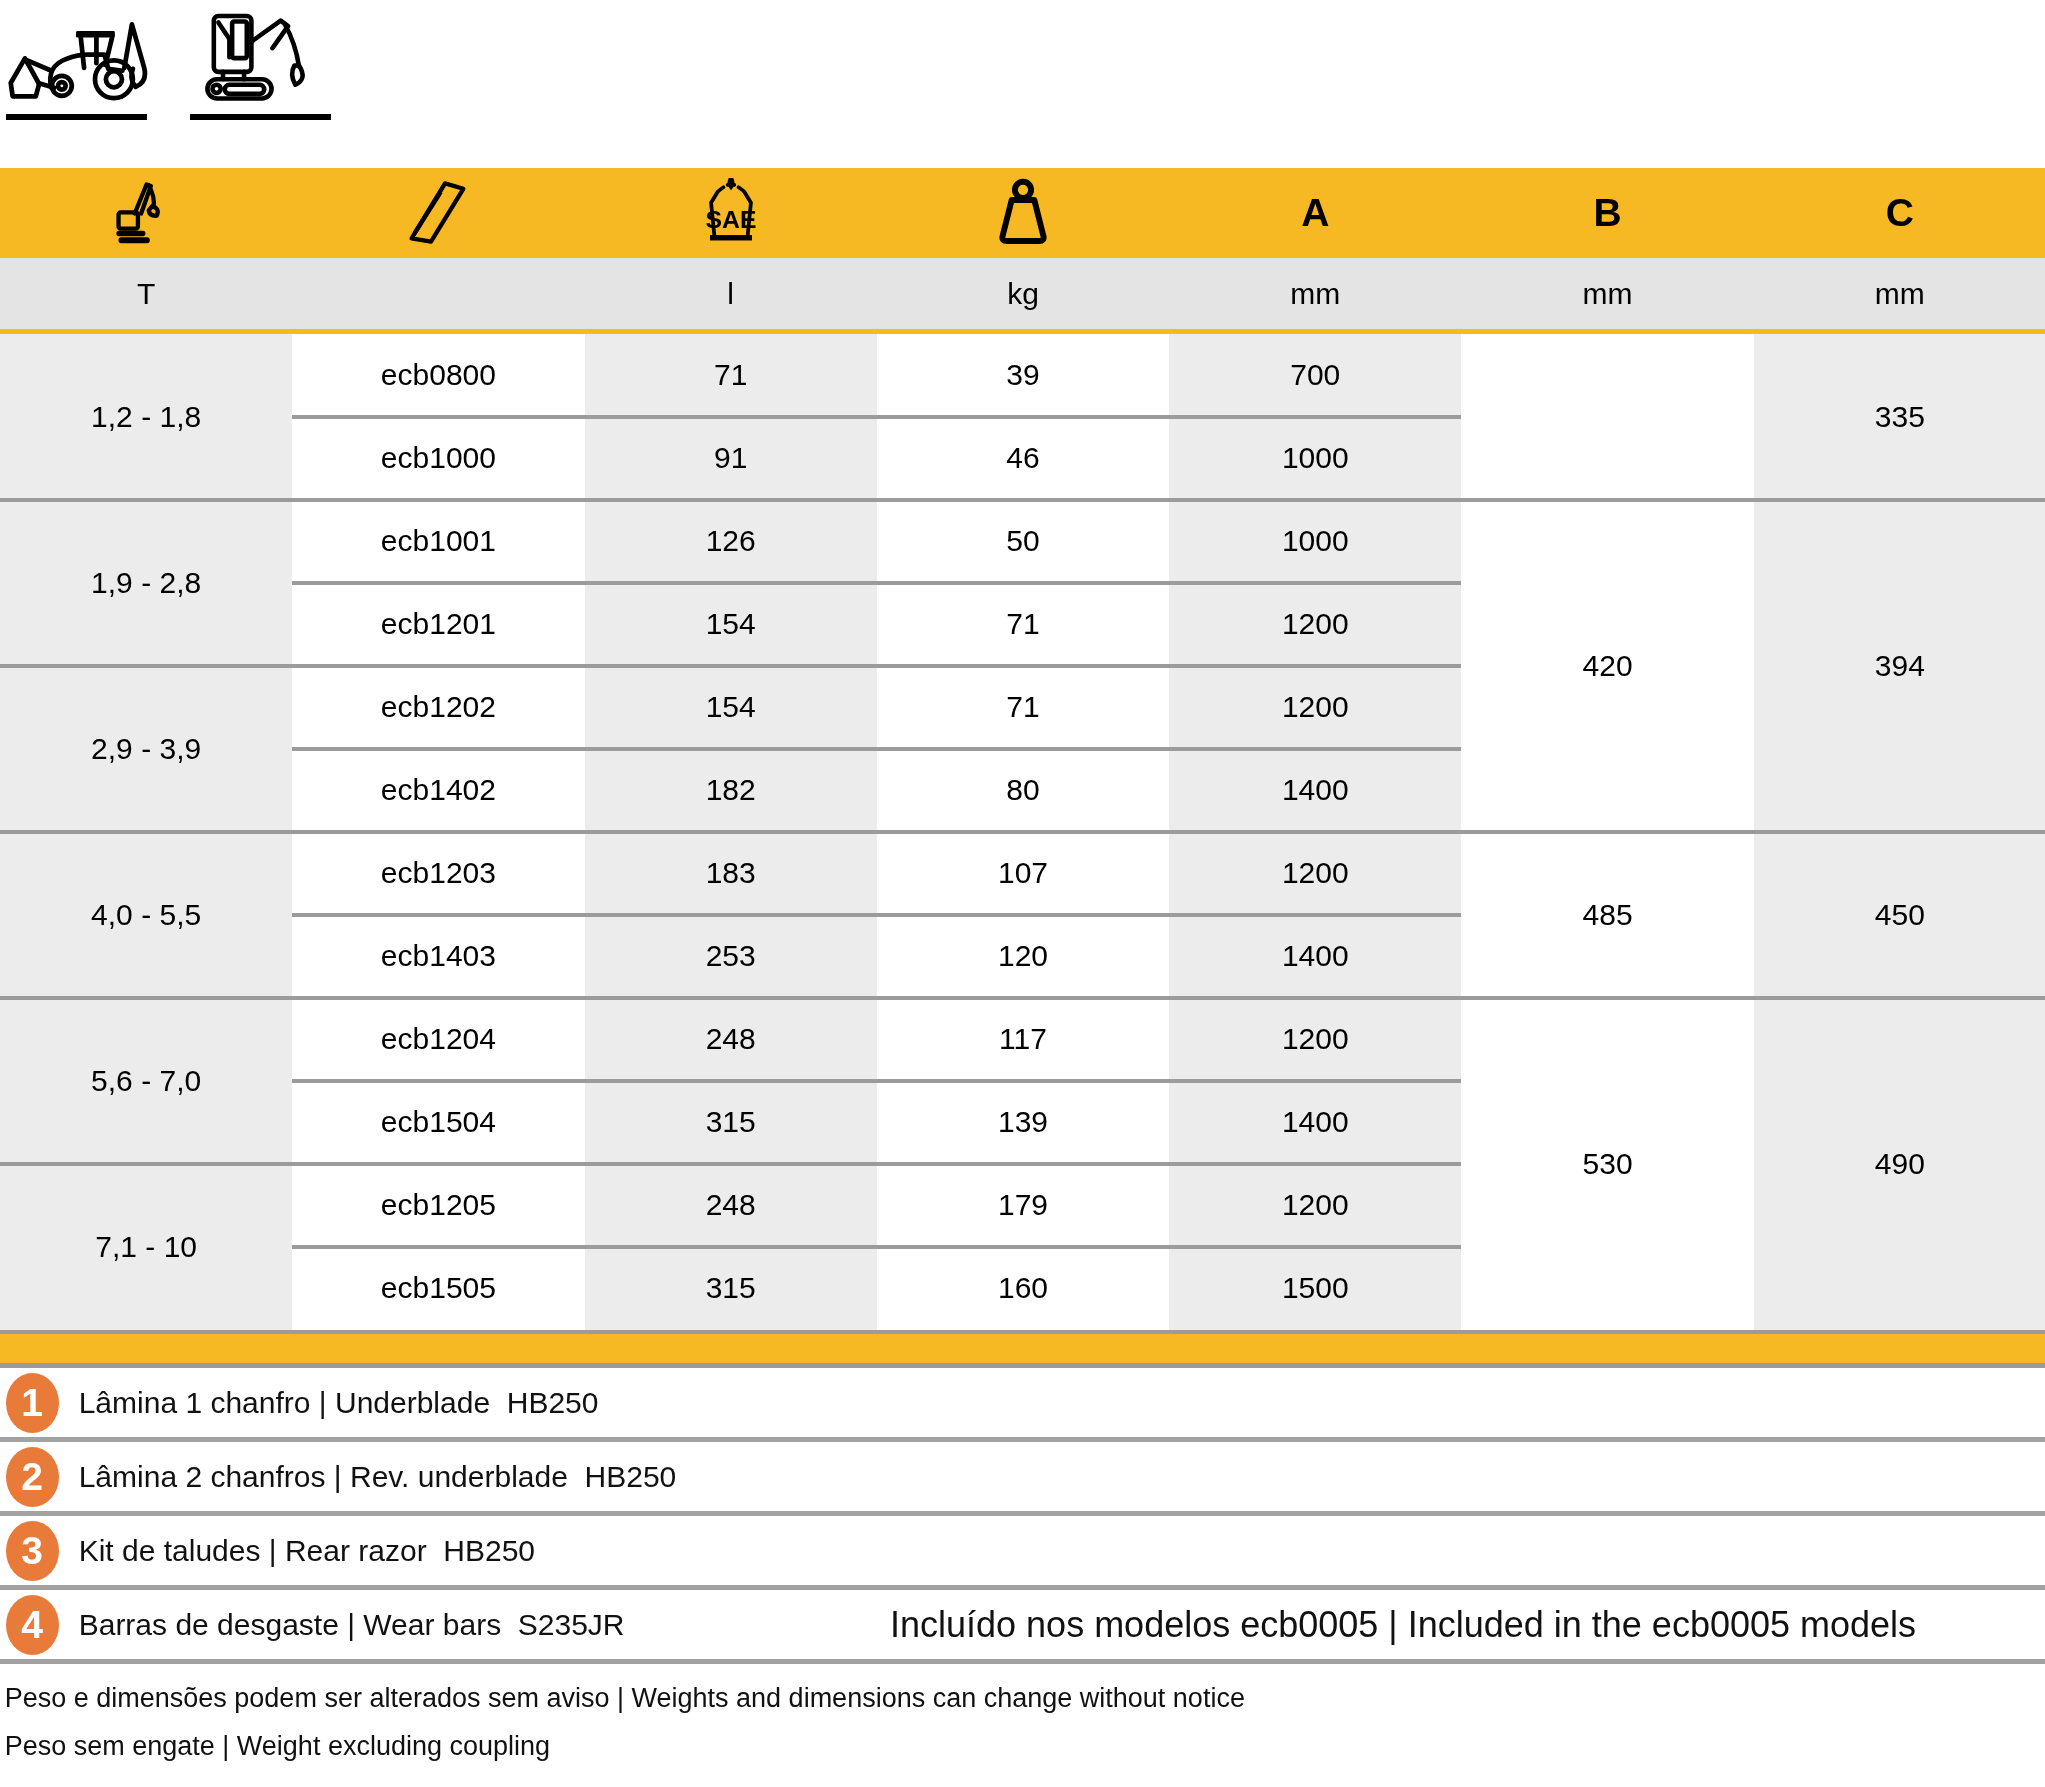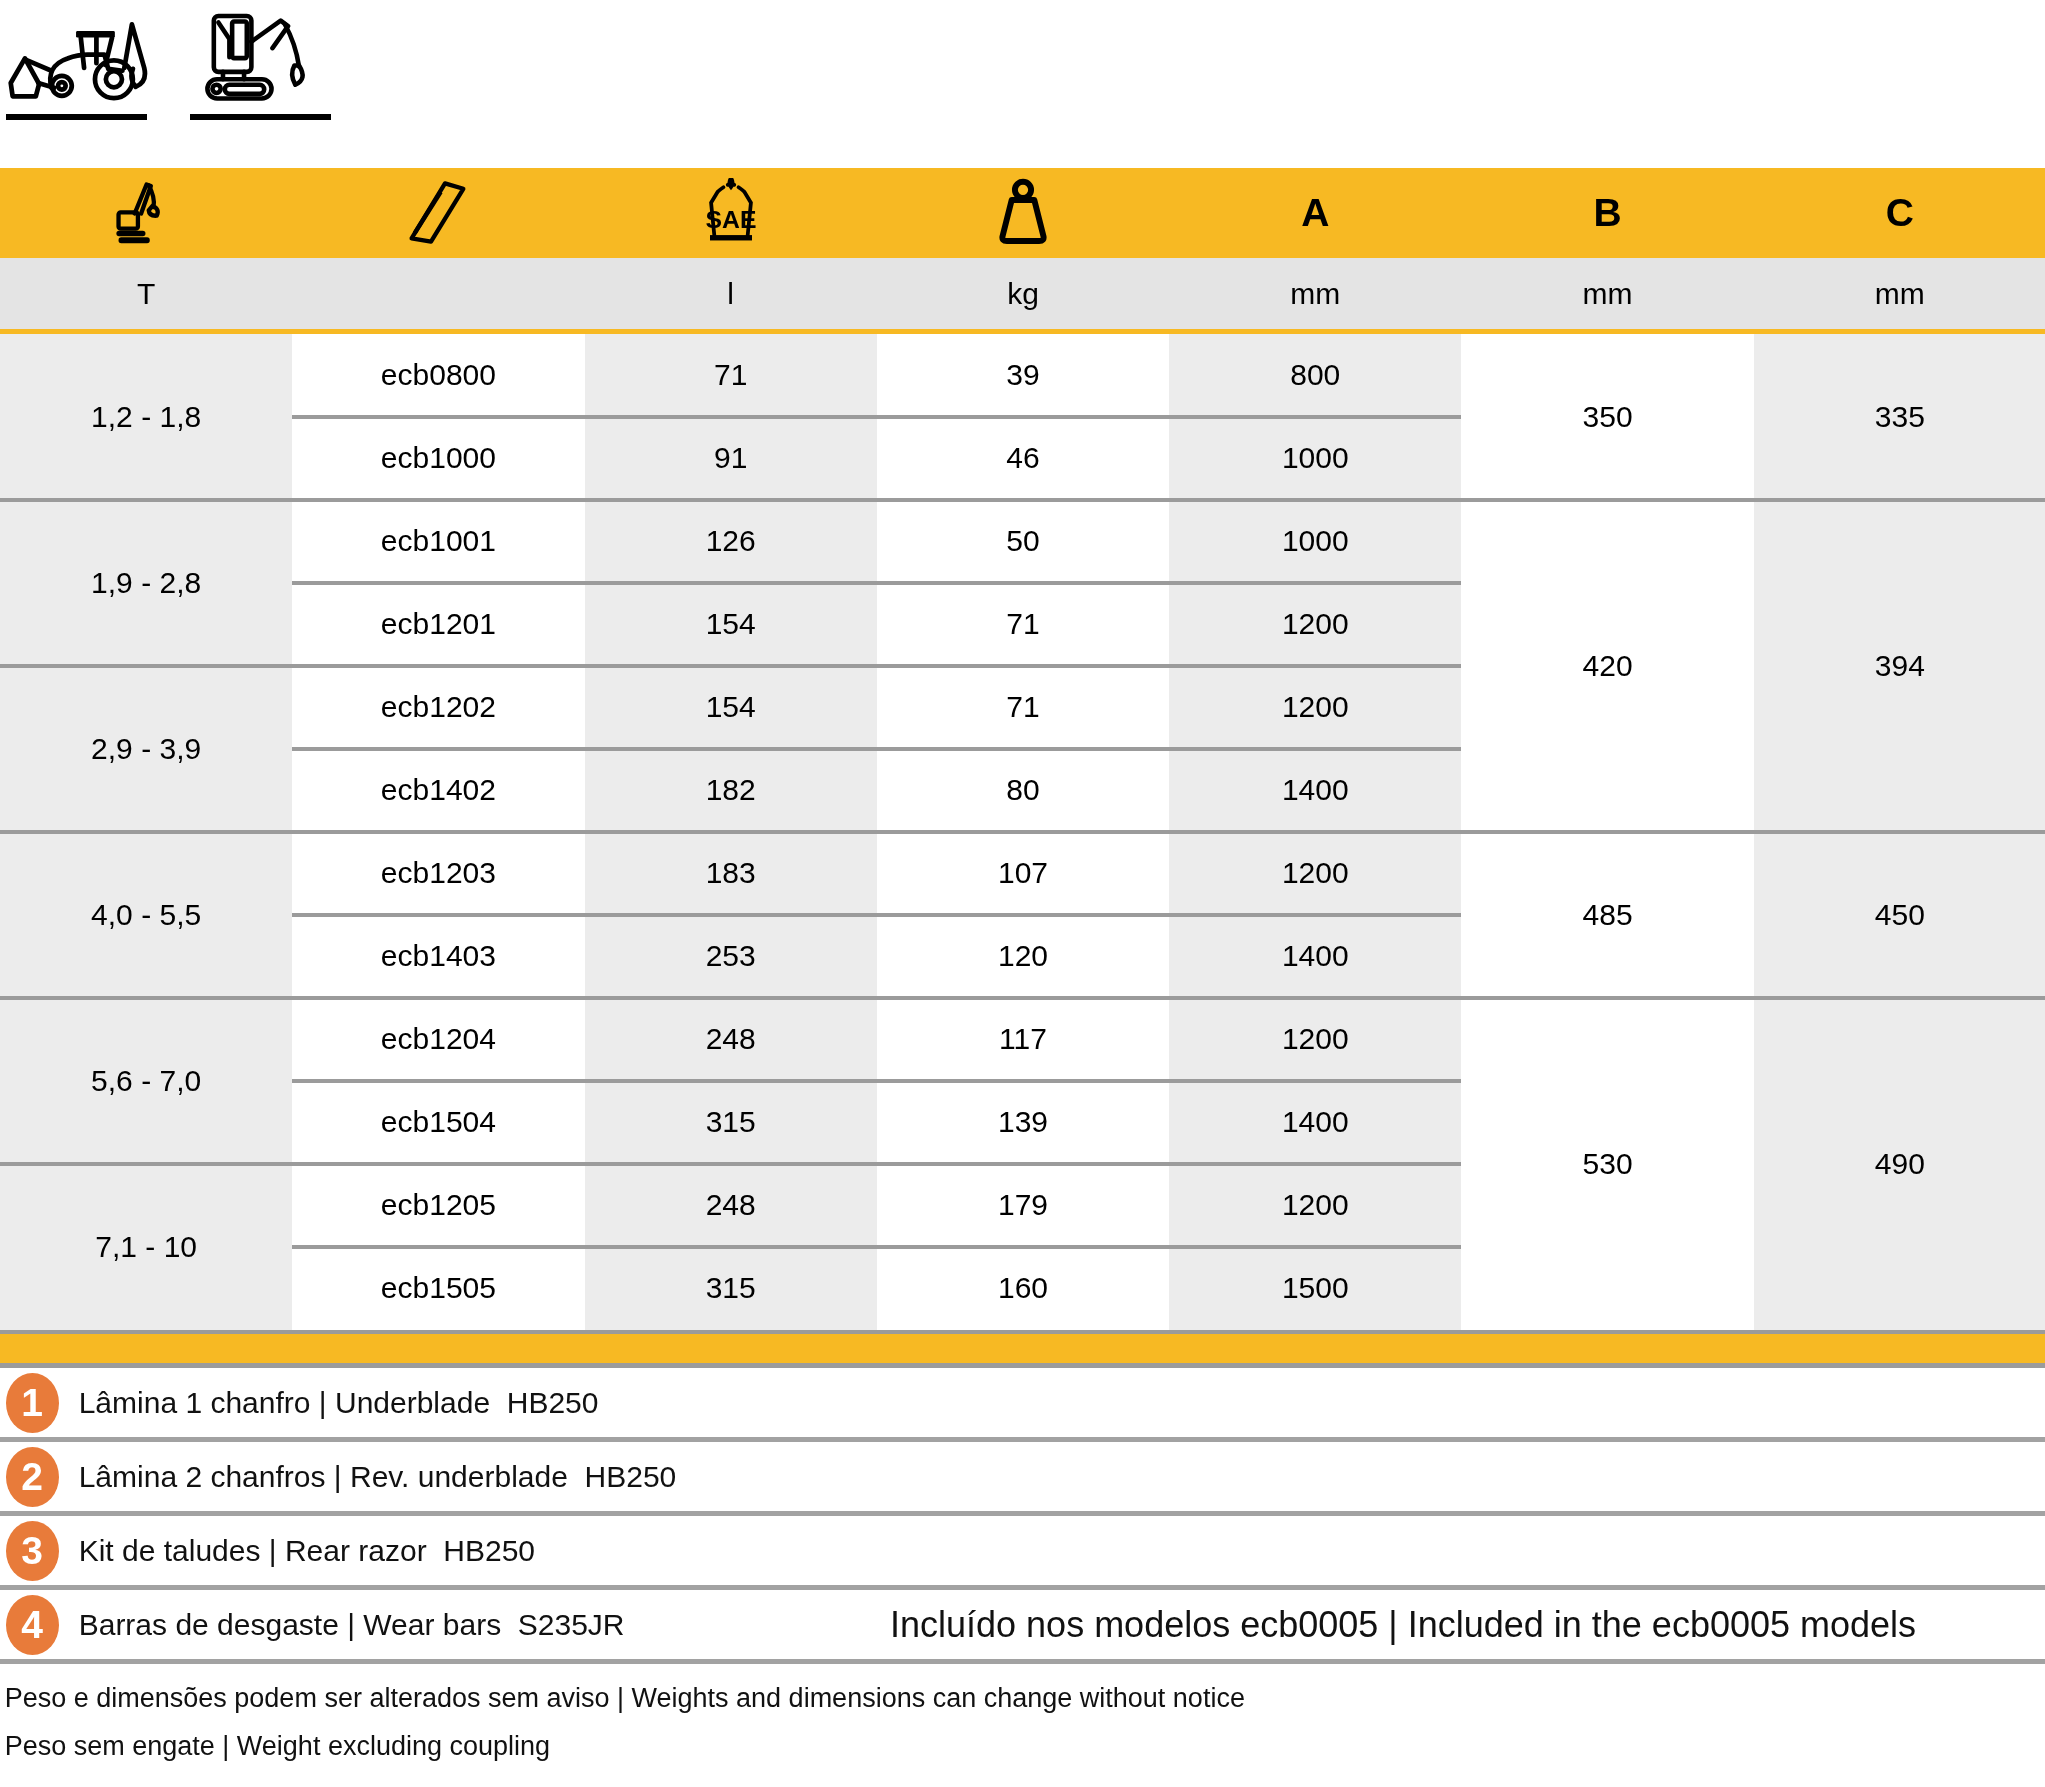--- a/index.html
+++ b/index.html
@@ -140,21 +140,21 @@
     <div class="cell bg-g" style="grid-area:1/1/3/2">1,2 - 1,8</div>
     <div class="cell bg-g" style="grid-area:3/1/5/2">1,9 - 2,8</div>
     <div class="cell bg-g" style="grid-area:5/1/7/2">2,9 - 3,9</div>
     <div class="cell bg-g" style="grid-area:7/1/9/2">4,0 - 5,5</div>
     <div class="cell bg-g" style="grid-area:9/1/11/2">5,6 - 7,0</div>
     <div class="cell bg-g" style="grid-area:11/1/13/2">7,1 - 10</div>
 
     <div class="cell bg-w" style="grid-row:1;grid-column:2">ecb0800</div>
     <div class="cell bg-g" style="grid-row:1;grid-column:3">71</div>
     <div class="cell bg-w" style="grid-row:1;grid-column:4">39</div>
-    <div class="cell bg-g" style="grid-row:1;grid-column:5">800</div>
+    <div class="cell bg-g" style="grid-row:1;grid-column:5">700</div>
 
     <div class="cell bg-w" style="grid-row:2;grid-column:2">ecb1000</div>
     <div class="cell bg-g" style="grid-row:2;grid-column:3">91</div>
     <div class="cell bg-w" style="grid-row:2;grid-column:4">46</div>
     <div class="cell bg-g" style="grid-row:2;grid-column:5">1000</div>
 
     <div class="cell bg-w" style="grid-row:3;grid-column:2">ecb1001</div>
     <div class="cell bg-g" style="grid-row:3;grid-column:3">126</div>
     <div class="cell bg-w" style="grid-row:3;grid-column:4">50</div>
     <div class="cell bg-g" style="grid-row:3;grid-column:5">1000</div>
@@ -197,21 +197,20 @@
     <div class="cell bg-w" style="grid-row:11;grid-column:2">ecb1205</div>
     <div class="cell bg-g" style="grid-row:11;grid-column:3">248</div>
     <div class="cell bg-w" style="grid-row:11;grid-column:4">179</div>
     <div class="cell bg-g" style="grid-row:11;grid-column:5">1200</div>
 
     <div class="cell bg-w" style="grid-row:12;grid-column:2">ecb1505</div>
     <div class="cell bg-g" style="grid-row:12;grid-column:3">315</div>
     <div class="cell bg-w" style="grid-row:12;grid-column:4">160</div>
     <div class="cell bg-g" style="grid-row:12;grid-column:5">1500</div>
 
-    <div class="cell bg-w" style="grid-area:1/6/3/7">350</div>
     <div class="cell bg-w" style="grid-area:3/6/7/7">420</div>
     <div class="cell bg-w" style="grid-area:7/6/9/7">485</div>
     <div class="cell bg-w" style="grid-area:9/6/13/7">530</div>
 
     <div class="cell bg-g" style="grid-area:1/7/3/8">335</div>
     <div class="cell bg-g" style="grid-area:3/7/7/8">394</div>
     <div class="cell bg-g" style="grid-area:7/7/9/8">450</div>
     <div class="cell bg-g" style="grid-area:9/7/13/8">490</div>
 
     <div class="sep inner" style="top:81px"></div>

